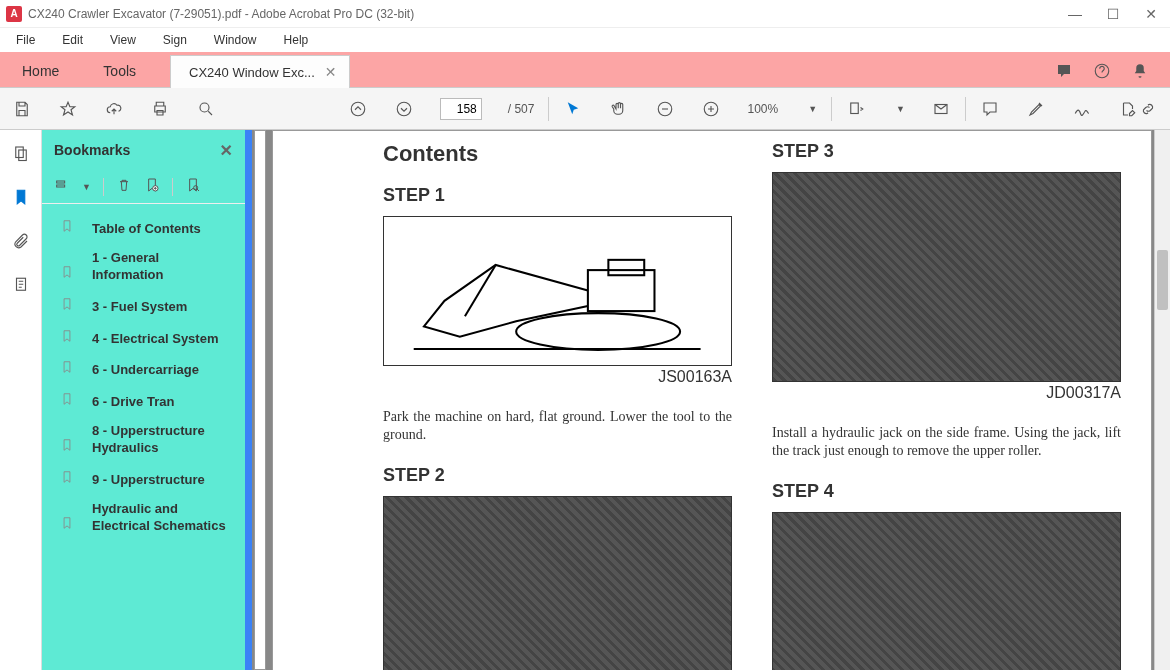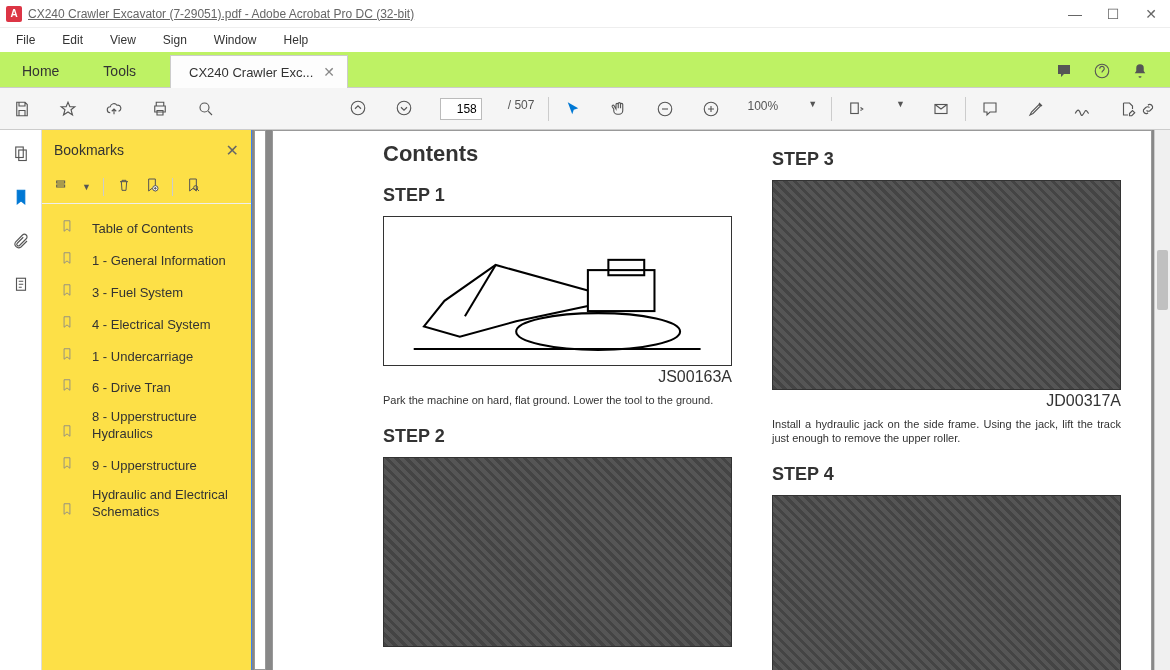--- a/index.html
+++ b/index.html
@@ -1,37 +1,37 @@
 <!DOCTYPE html>
 <html><head>
 <meta charset="utf-8">
 <style>
 * { margin: 0; padding: 0; box-sizing: border-box; font-family: "Segoe UI", Arial, sans-serif; }
 body { width: 1170px; height: 670px; background: #fff; overflow: hidden; font-size: 13px; color: #333; }
 
 
 .title-bar { height: 28px; background: #fff; display: flex; align-items: center; padding: 0 6px; border-bottom: 1px solid #eee; }
 .title-bar .app-icon { width: 16px; height: 16px; background: #dc3545; border-radius: 2px; margin-right: 6px; display: flex; align-items: center; justify-content: center; color: #fff; font-size: 10px; font-weight: bold; }
-.title-bar .title-text { font-size: 12px; color: #666; text-decoration: underline; }
+.title-bar .title-text { font-size: 12px; color: #666; }
 .title-bar .win-controls { margin-left: auto; display: flex; gap: 12px; }
 .title-bar .win-controls span { width: 26px; text-align: center; color: #666; cursor: pointer; font-size: 14px; }
 
 
 .menu-bar { height: 24px; display: flex; align-items: center; padding: 0 8px; gap: 11px; background: #fff; }
 .menu-bar .menu-item { padding: 2px 8px; font-size: 12px; cursor: pointer; }
 
 
-.top-tabs { height: 36px; background: #bef264; display: flex; align-items: flex-end; border-bottom: 1px solid #ccc; }
+.top-tabs { height: 36px; background: #fca5a5; display: flex; align-items: flex-end; border-bottom: 1px solid #ccc; }
 .top-tabs .tab { padding: 8px 22px; font-size: 14px; color: #333; cursor: pointer; }
 .top-tabs .doc-tab { background: #fdfdfd; border-top: 1px solid #ccc; border-left: 1px solid #ccc; border-right: 1px solid #ccc; display: flex; align-items: center; gap: 10px; padding: 8px 12px 8px 18px; font-size: 13px; margin-left: 12px; position: relative; bottom: -1px; }
 .top-tabs .doc-tab .close-x { color: #888; cursor: pointer; font-size: 14px; }
 
 
 .toolbar { height: 42px; background: #f5f5f5; display: flex; align-items: center; padding: 0 12px; border-bottom: 1px solid #ccc; }
-.tool-group { display: flex; align-items: flex-start; gap: 26px; }
+.tool-group { display: flex; align-items: center; gap: 26px; }
 .tool-sep { width: 1px; height: 24px; background: #ccc; margin: 0 14px; }
 .tool-btn { width: 20px; height: 20px; display: flex; align-items: center; justify-content: center; cursor: pointer; color: #555; }
 .tool-btn svg { width: 18px; height: 18px; stroke: #555; fill: none; stroke-width: 1.5; }
 .tool-btn.fill svg { fill: #555; stroke: none; }
 .page-input { width: 42px; height: 22px; text-align: right; font-size: 12px; border: 1px solid #bbb; padding: 0 4px; }
 .page-total { font-size: 12px; color: #555; }
 .zoom-label { font-size: 12px; color: #555; }
 .dropdown-caret { font-size: 9px; color: #555; margin-left: 4px; cursor: pointer; }
 .toolbar .right { margin-left: auto; display: flex; align-items: center; gap: 20px; }
 .toolbar .cursor-btn svg { fill: #0078d4; stroke: none; }
@@ -39,40 +39,40 @@
 
 .content { display: flex; height: calc(670px - 28px - 24px - 36px - 42px); }
 
 
 .left-strip { width: 42px; background: #fff; border-right: 1px solid #ddd; display: flex; flex-direction: column; align-items: center; padding-top: 12px; gap: 22px; }
 .left-strip .strip-icon { width: 22px; height: 22px; cursor: pointer; display: flex; align-items: center; justify-content: center; }
 .left-strip .strip-icon svg { width: 18px; height: 18px; stroke: #555; fill: none; stroke-width: 1.5; }
 .left-strip .strip-icon.active svg { stroke: #0078d4; fill: #0078d4; }
 
 
-.bookmarks { width: 210px; background: #fde047; border-right: 1px solid #3b82f6; display: flex; flex-direction: column; }
+.bookmarks { width: 210px; background: #5eead4; border-right: 7px solid #3b82f6; display: flex; flex-direction: column; font-weight: bold; }
 .bookmarks-header { height: 40px; display: flex; align-items: center; padding: 0 12px; font-size: 14px; }
 .bookmarks-header .close { margin-left: auto; cursor: pointer; color: #666; font-size: 16px; }
 .bookmarks-tools { height: 34px; display: flex; align-items: center; padding: 0 12px; gap: 12px; border-bottom: 1px solid #eee; }
 .bookmarks-tools svg { width: 16px; height: 16px; stroke: #555; fill: none; stroke-width: 1.5; }
 .bookmarks-tools .sep { width: 1px; height: 18px; background: #ccc; }
 .bookmark-list { padding: 8px 0; overflow-y: auto; }
 .bookmark-item { display: flex; align-items: flex-end; padding: 6px 14px 6px 18px; cursor: pointer; gap: 18px; font-size: 13px; color: #333; line-height: 1.3; }
 .bookmark-item .bm-icon { flex-shrink: 0; margin-top: 1px; }
 .bookmark-item .bm-icon svg { width: 14px; height: 14px; stroke: #888; fill: none; stroke-width: 1.5; }
 
 
 .doc-viewport { flex: 1; background: #888; position: relative; overflow: hidden; display: flex; justify-content: center; }
 .doc-viewport::-webkit-scrollbar { width: 16px; }
 .page-shadow-left { position: absolute; left: 2px; top: 0; width: 12px; height: 100%; background: #fff; border: 1px solid #999; }
 .page { position: absolute; left: 20px; top: 0; right: 18px; background: #fff; padding: 10px 30px 10px 110px; display: flex; gap: 40px; border: 1px solid #999; }
 .col { flex: 1; }
 .doc-h1 { font-family: Arial; font-weight: bold; font-size: 22px; margin-bottom: 8px; }
 .doc-h2 { font-family: Arial; font-weight: bold; font-size: 18px; margin-bottom: 10px; margin-top: 18px; }
-.doc-p { font-family: Liberation Sans, sans-serif; font-size: 11px; line-height: 1.25; margin: 8px 0; text-align: justify; }
+.doc-p { font-family: Liberation Serif, serif; font-size: 14px; line-height: 1.25; margin: 22px 0; text-align: justify; }
 .img-code { font-family: Arial; font-size: 16px; text-align: right; margin-top: 2px; }
 .fig { width: 100%; background: #555; background-image: repeating-linear-gradient(45deg,#444 0,#444 3px,#555 3px,#555 7px), radial-gradient(circle at 50% 55%, #777 0, #777 30px, #555 31px); border: 1px solid #333; }
 .fig.line { background: #fff; height: 150px; display: flex; align-items: center; justify-content: center; }
 .fig.line svg { width: 90%; height: 90%; }
 .scrollbar-v { position: absolute; right: 0; top: 0; width: 16px; height: 100%; background: #f0f0f0; border-left: 1px solid #ccc; }
 .scrollbar-v .thumb { position: absolute; left: 2px; right: 2px; top: 120px; height: 60px; background: #c0c0c0; border-radius: 2px; }
 </style>
 </head>
 <body>
 
@@ -92,21 +92,21 @@
   <div class="menu-item">View</div>
   <div class="menu-item">Sign</div>
   <div class="menu-item">Window</div>
   <div class="menu-item">Help</div>
 </div>
 
 <div class="top-tabs">
   <div class="tab">Home</div>
   <div class="tab">Tools</div>
   <div class="doc-tab">
-    <span>CX240 Crawler Exc...</span>
+    <span>CX240 Window Exc...</span>
     <span class="close-x">✕</span>
   </div>
   <div style="margin-left:auto;display:flex;gap:18px;padding:0 20px 6px;">
     <span class="tool-btn fill">
         <svg viewBox="0 0 24 24">
           <path d="M4 4h16v12H12l-4 4v-4H4z"></path>
         </svg>
       </span>
     <span class="tool-btn">
         <svg viewBox="0 0 24 24">
@@ -319,21 +319,21 @@
       <div class="bookmark-item">
           <span class="bm-icon"><svg viewBox="0 0 24 24">
               <path d="M7 3h10v18l-5-4-5 4z"></path>
             </svg></span>
           <span>4 - Electrical System</span>
         </div>
       <div class="bookmark-item">
           <span class="bm-icon"><svg viewBox="0 0 24 24">
               <path d="M7 3h10v18l-5-4-5 4z"></path>
             </svg></span>
-          <span>1 - Undercarriage</span>
+          <span>6 - Undercarriage</span>
         </div>
       <div class="bookmark-item">
           <span class="bm-icon"><svg viewBox="0 0 24 24">
               <path d="M7 3h10v18l-5-4-5 4z"></path>
             </svg></span>
           <span>6 - Drive Tran</span>
         </div>
       <div class="bookmark-item">
           <span class="bm-icon"><svg viewBox="0 0 24 24">
               <path d="M7 3h10v18l-5-4-5 4z"></path>
@@ -370,21 +370,21 @@
             <path d="M90 40 L60 90"></path>
             <line x1="10" y1="122" x2="290" y2="122"></line>
           </svg>
         </div>
         <div class="img-code">JS00163A</div>
         <div class="doc-p">Park the machine on hard, flat ground. Lower the tool to the ground.</div>
         <div class="doc-h2">STEP 2</div>
         <div class="fig" style="height:190px"></div>
       </div>
       <div class="col">
-        <div class="doc-h2" style="margin-top:8px">STEP 3</div>
+        <div class="doc-h2" style="margin-top:0">STEP 3</div>
         <div class="fig" style="height:210px"></div>
         <div class="img-code">JD00317A</div>
         <div class="doc-p">Install a hydraulic jack on the side frame. Using the jack, lift the track just enough to remove the upper roller.</div>
         <div class="doc-h2">STEP 4</div>
         <div class="fig" style="height:190px"></div>
       </div>
     </div>
     <div class="scrollbar-v">
       <div class="thumb"></div>
     </div>

